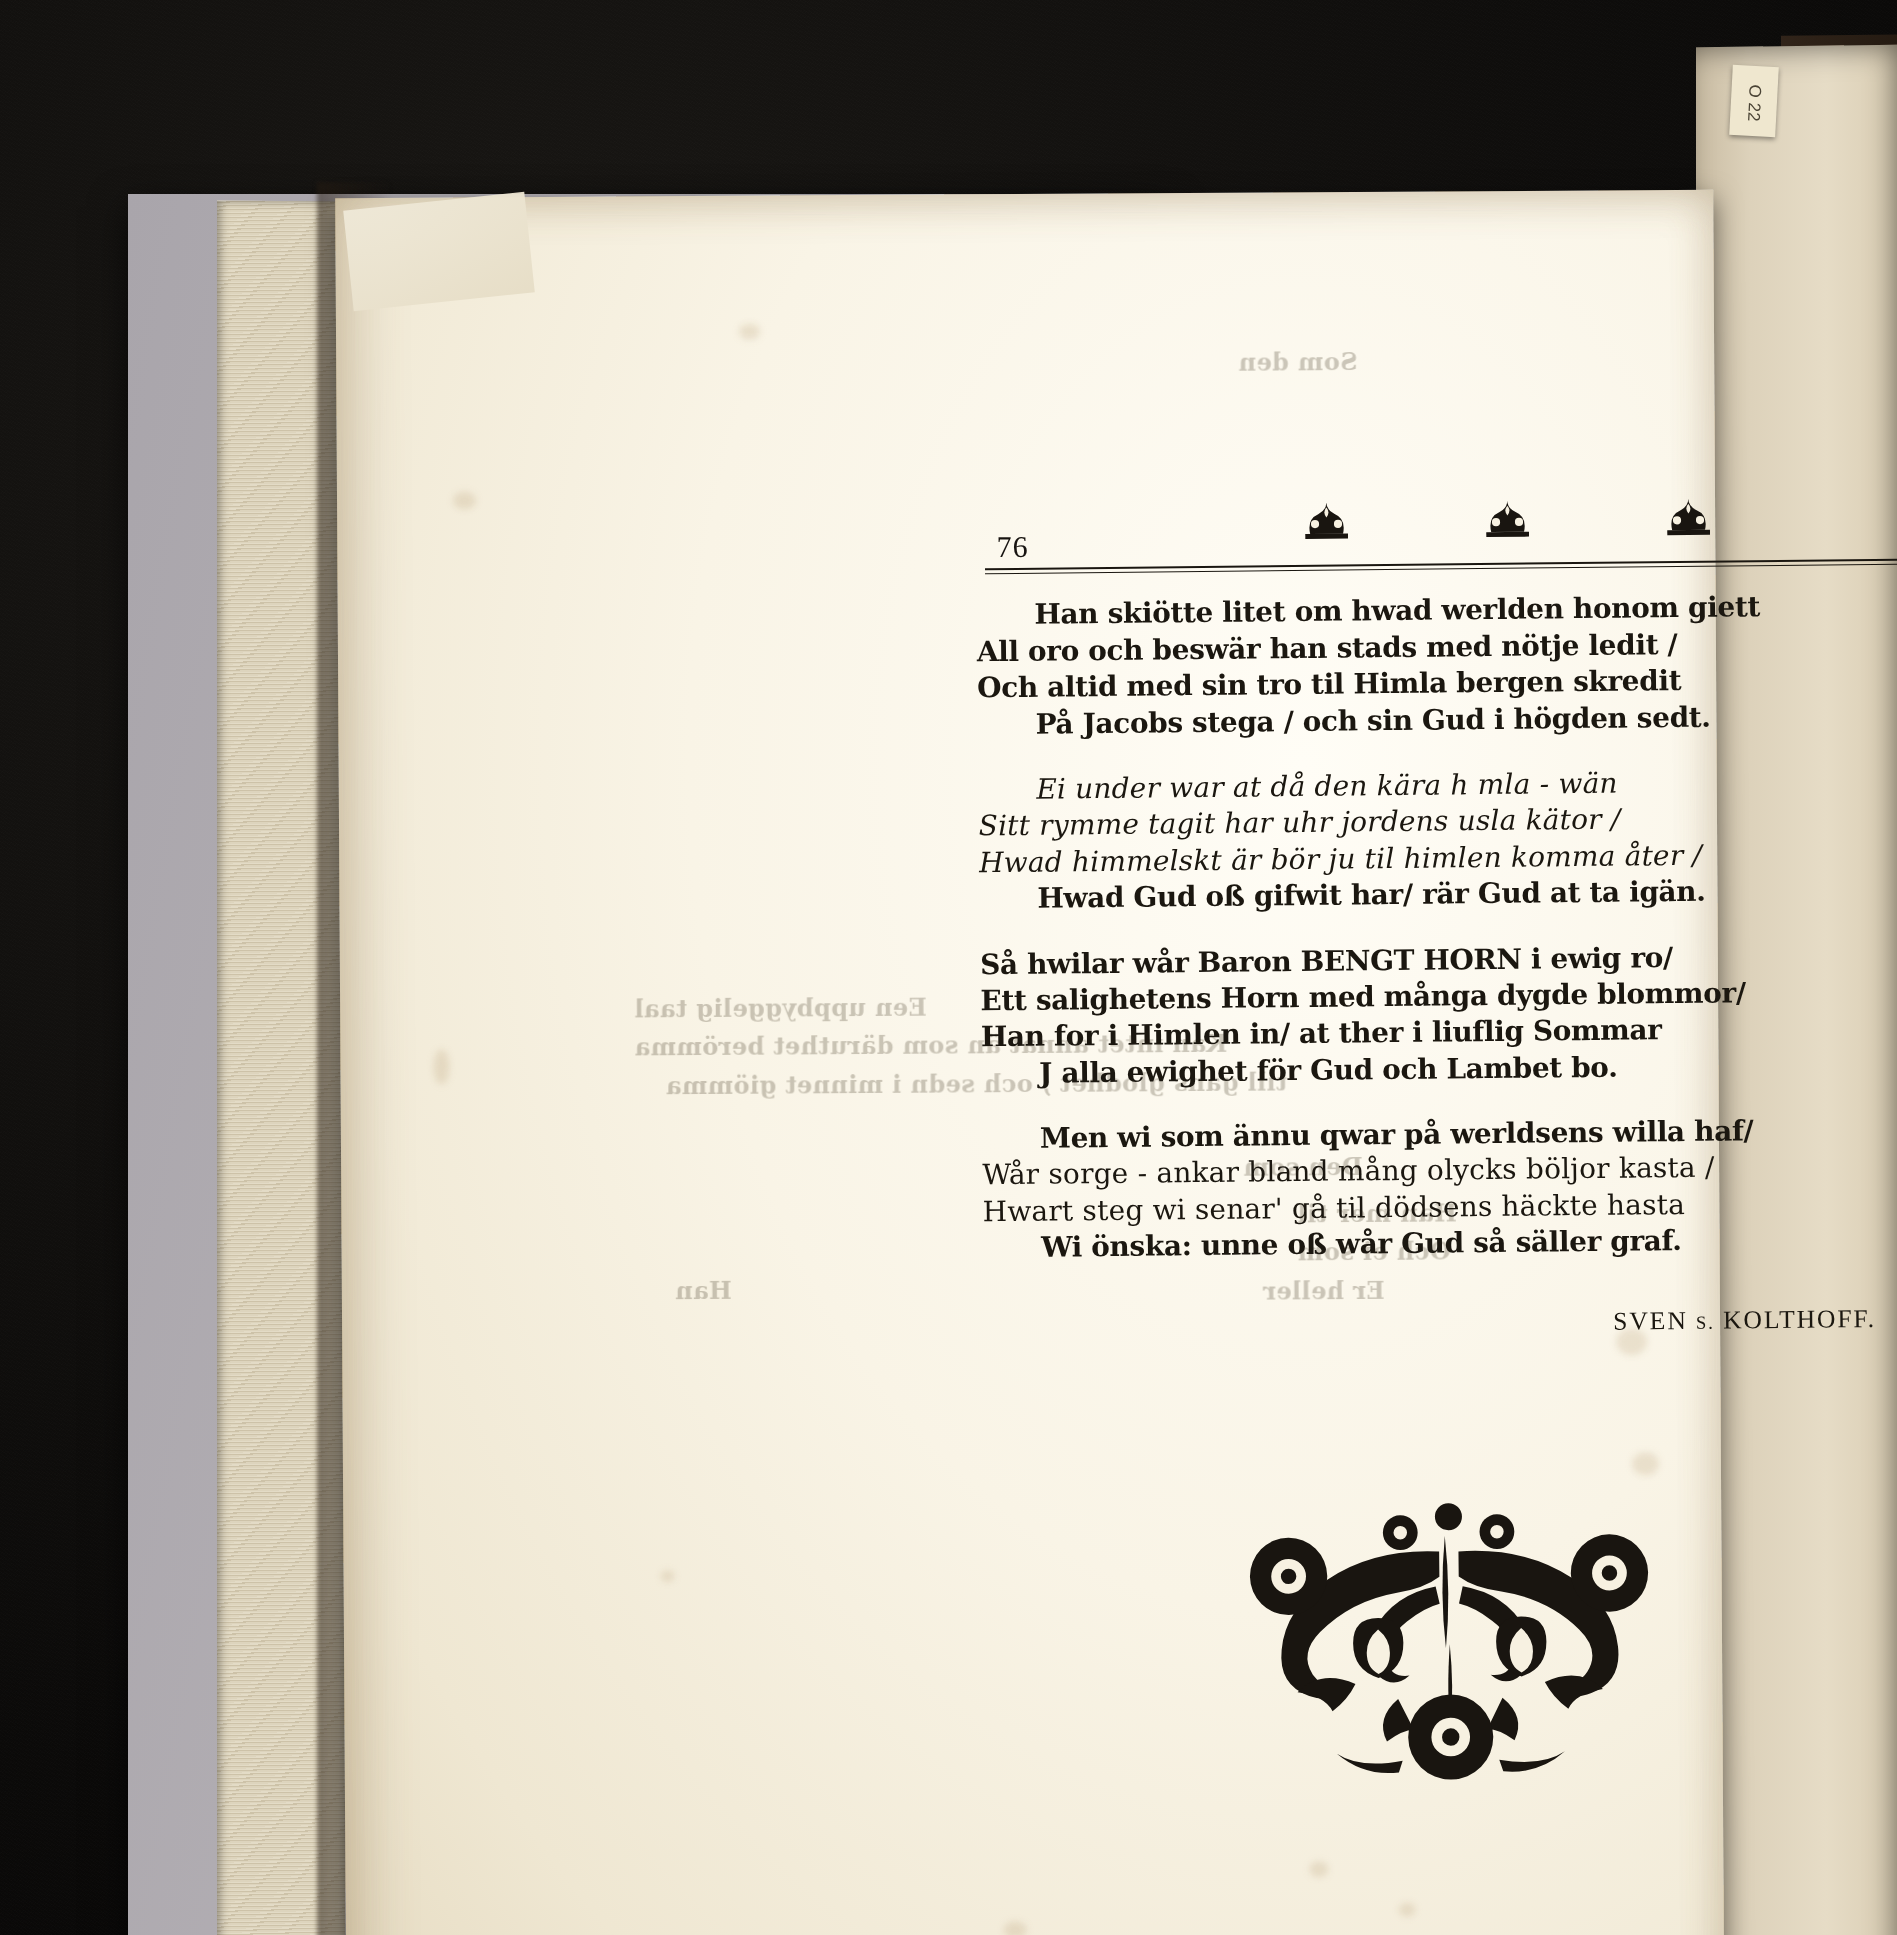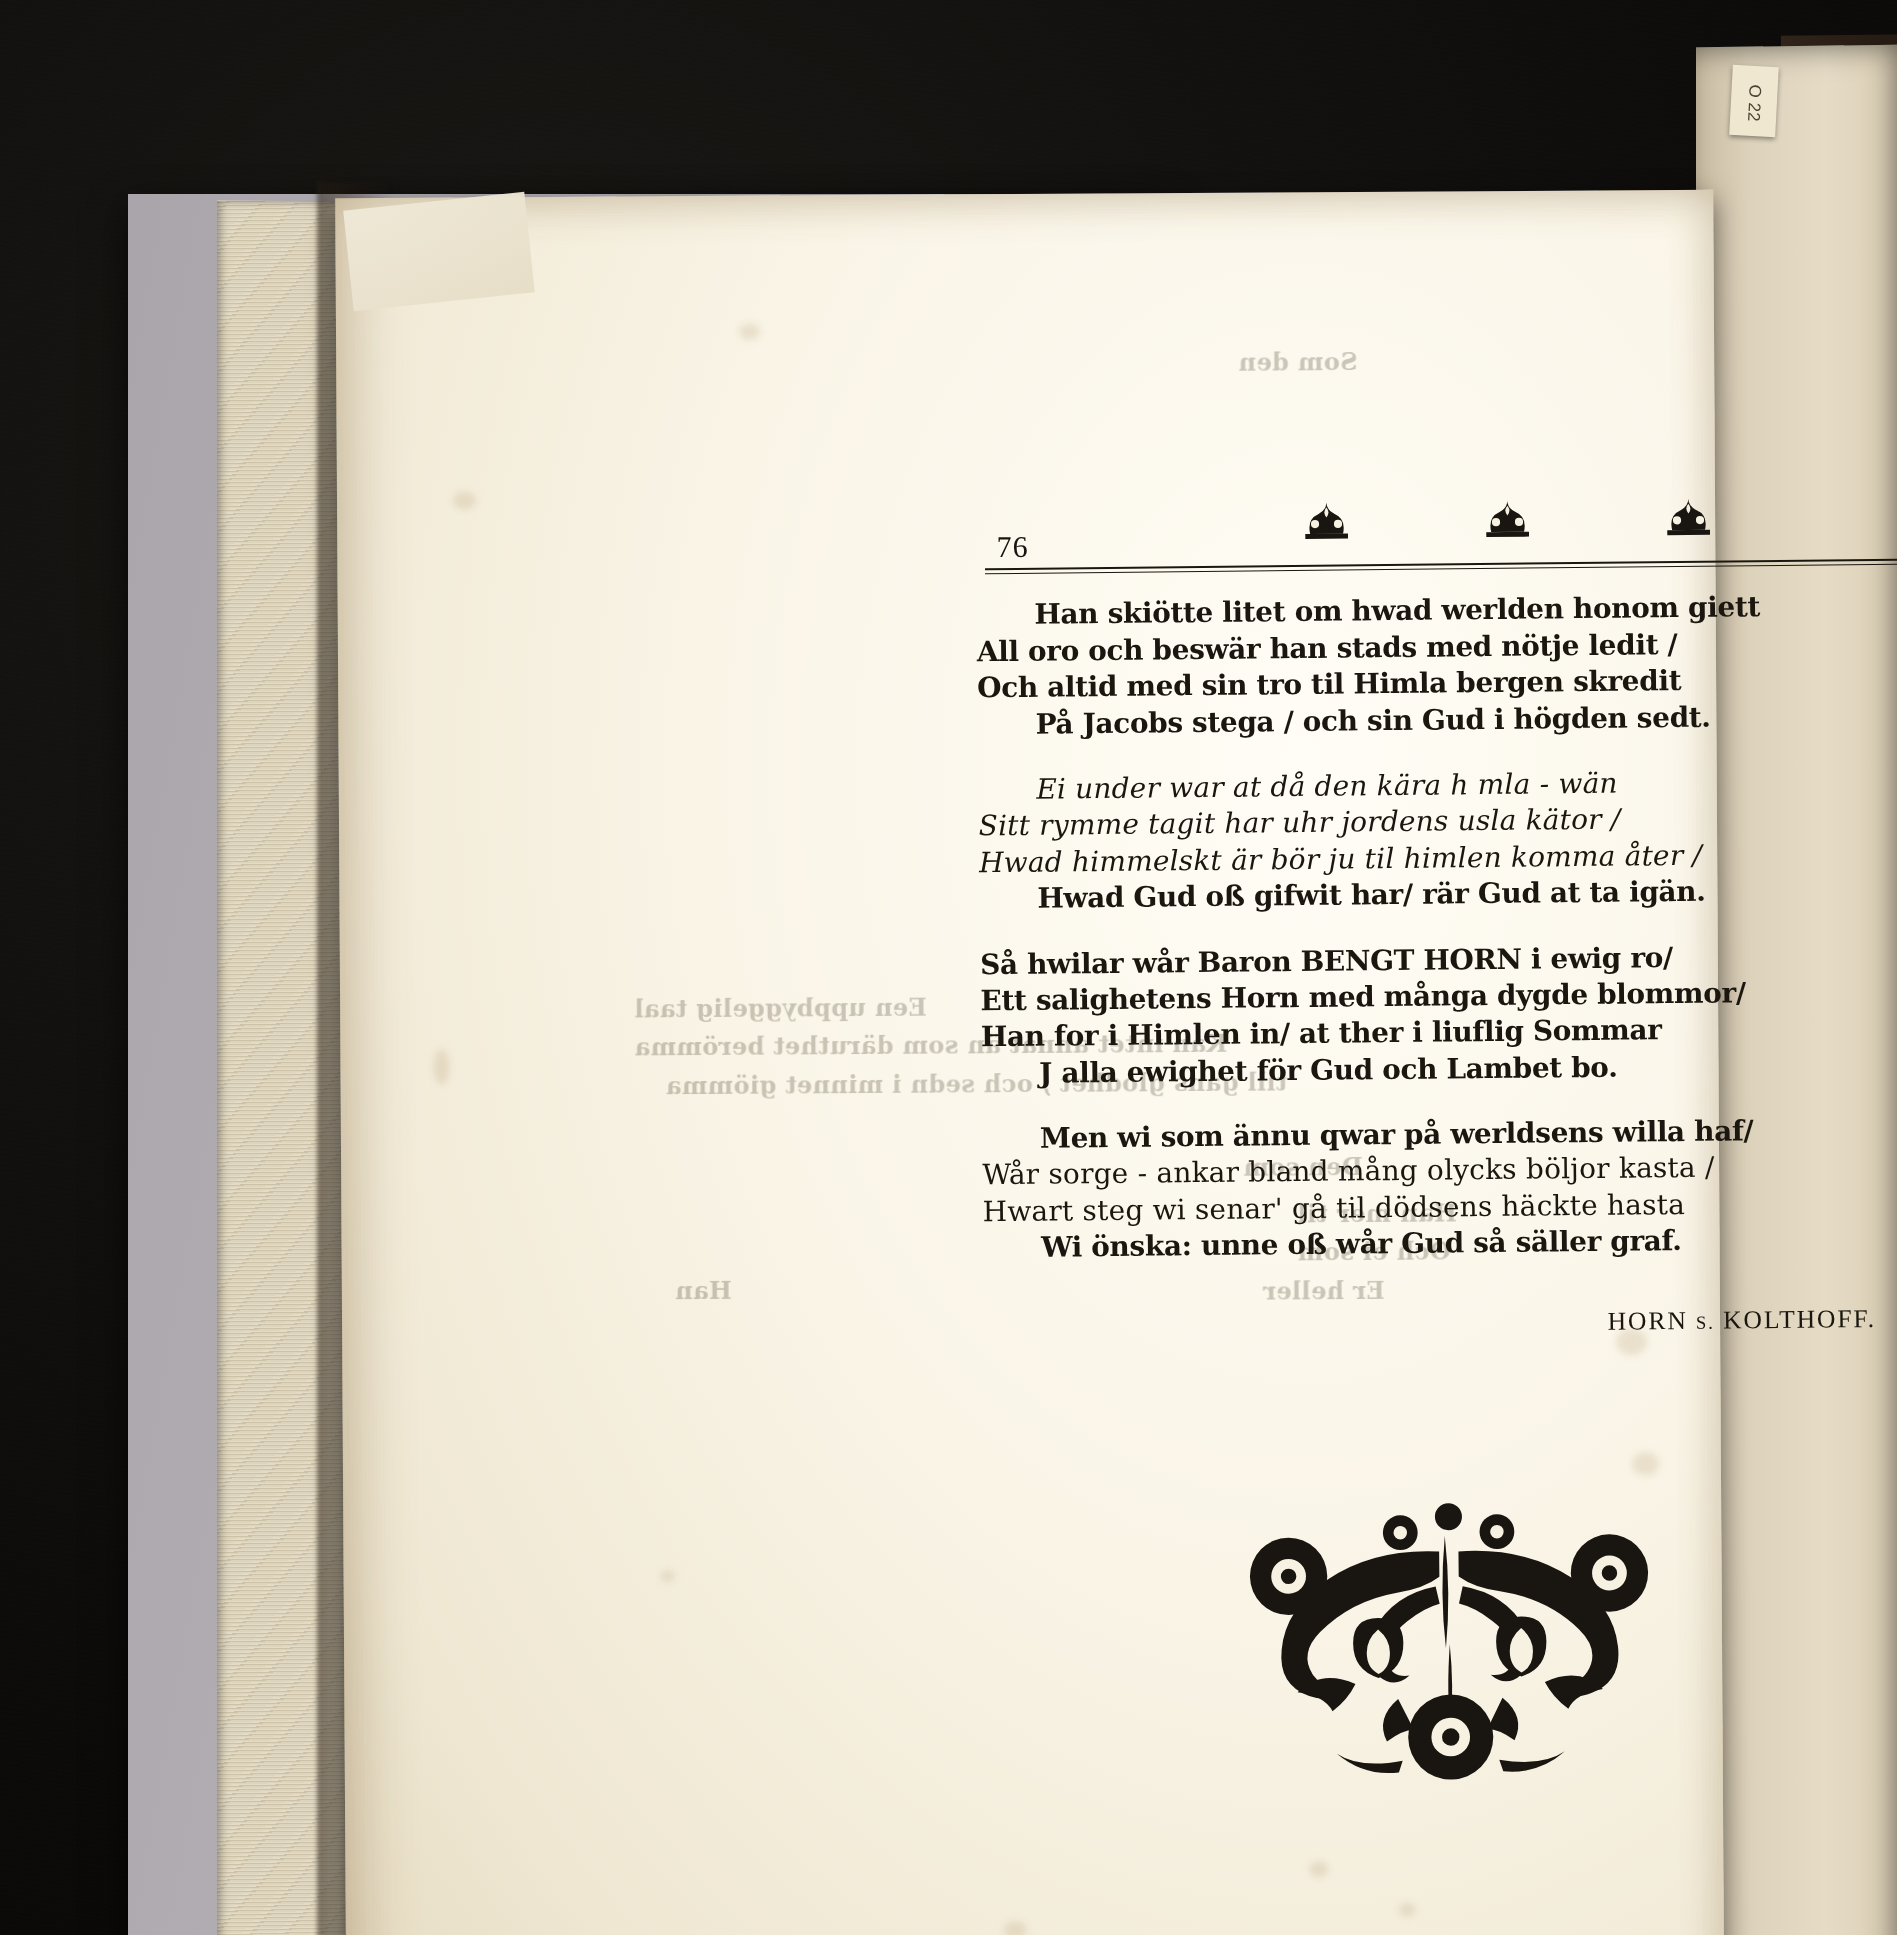--- a/index.html
+++ b/index.html
@@ -355,21 +355,21 @@
     </div>
 
     <div class="stanza">
       <p class="indent blackletter">Men wi som ännu qwar på werldsens willa haf/</p>
       <p class="sw">Wår sorge - ankar bland mång olycks böljor kasta /</p>
       <p class="sw">Hwart steg wi senar' gå til dödsens häckte hasta</p>
       <p class="indent blackletter">Wi önska: unne oß wår Gud så säller graf.</p>
     </div>
 
     <div class="signature">
-      <span>HORN</span>
+      <span>SVEN</span>
       <span class="sml">S.</span>
       <span>KOLTHOFF.</span>
     </div>
 
     <div class="tailpiece">
       <svg width="561" height="317" viewBox="0 0 290 164">
         <g fill="#191510">
 
           <path d="M143 36 q-3 30 0 58 q3 -28 0 -58z"></path>
           <path d="M145 92 q-2 26 0 42 q2 -20 0 -42z"></path>

